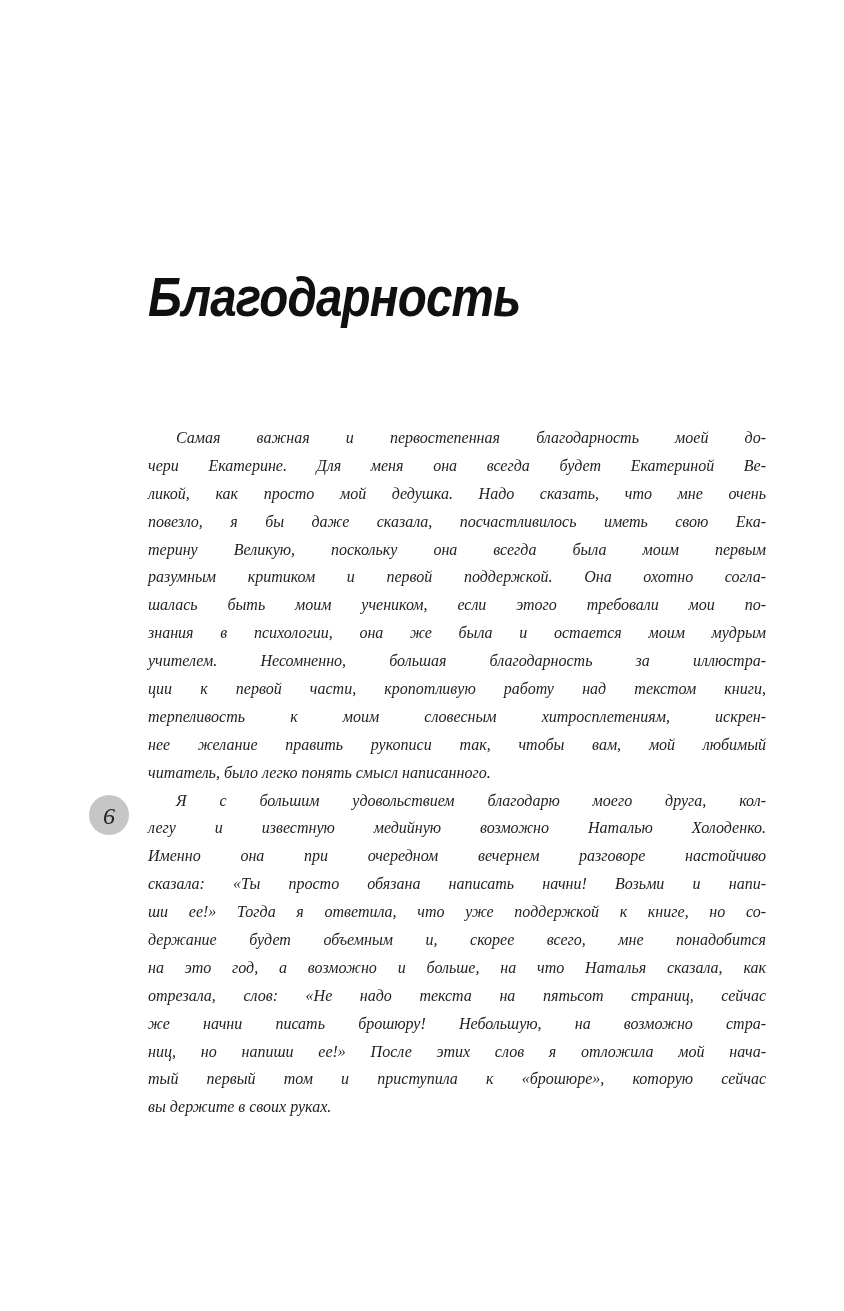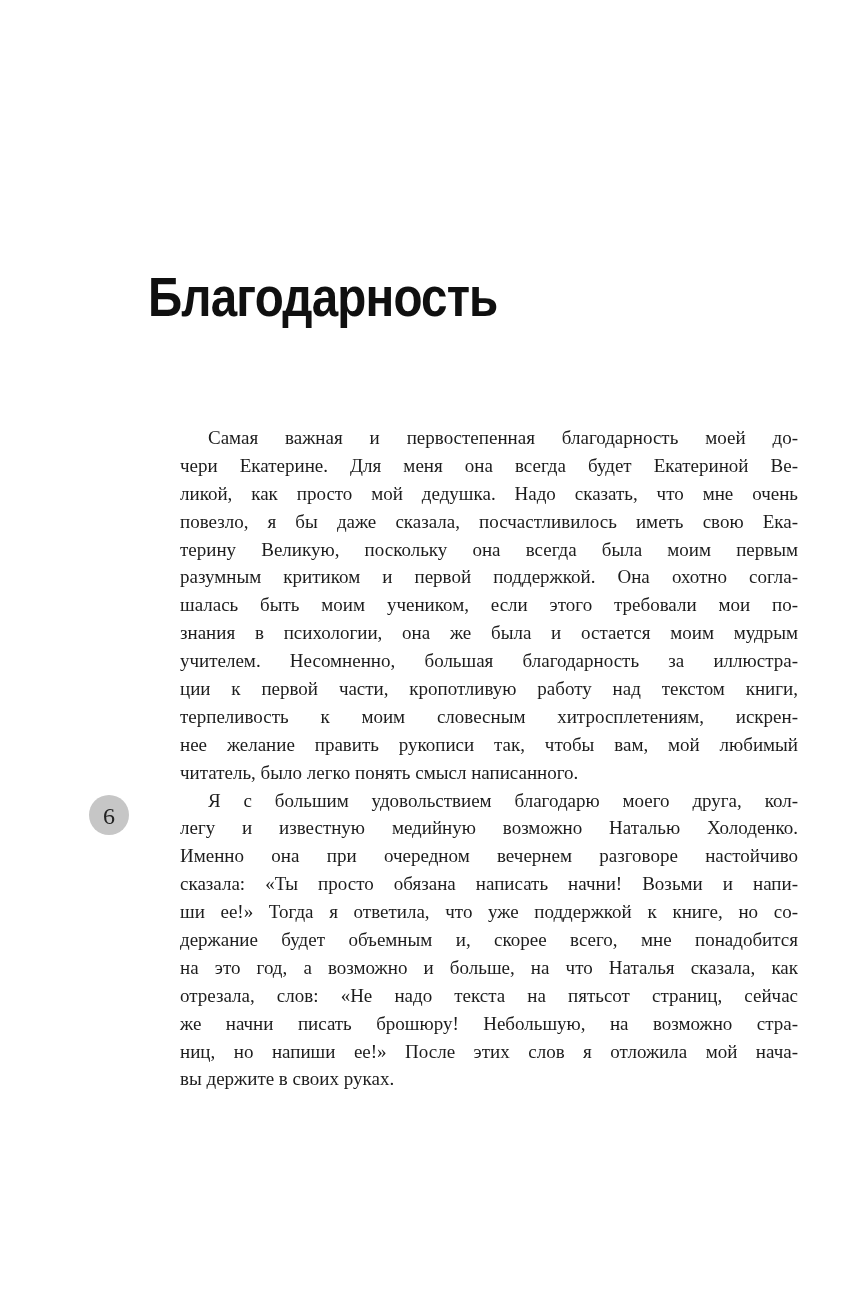--- a/index.html
+++ b/index.html
@@ -11,20 +11,21 @@
   }
   *{margin:0;padding:0;box-sizing:border-box;}
   html,body{background:#ffffff;}
   .page{
     position:relative;
     width:844px;
     height:1311px;
     background:var(--page-bg);
     overflow:hidden;
     font-family:"Liberation Serif", serif;
+    font-style:italic;
   }
   .chapter-title{
     position:absolute;
     left:148px;
     top:268px;
     font-family:"Liberation Sans", sans-serif;
     font-weight:bold;
     font-size:56px;
     line-height:1.05;
     color:var(--title-text);
@@ -50,24 +51,23 @@
     font-size:24px;
     line-height:1;
     color:var(--badge-text);
     transform:translateY(1px);
   }
   .body-text{
     position:absolute;
     left:148px;
     top:424px;
     width:618px;
-    font-size:19px;
+    font-size:16px;
     line-height:27.9px;
     color:var(--body-text);
-    margin-left:32px;
   }
   .paragraph .line{
     text-align:justify;
     text-align-last:justify;
     white-space:nowrap;
     height:27.9px;
     overflow:visible;
   }
   .paragraph .line.first{
     text-indent:28px;
@@ -106,16 +106,17 @@
         <div class="line first">Я с большим удовольствием благодарю моего друга, кол-</div>
         <div class="line">легу и известную медийную возможно Наталью Холоденко.</div>
         <div class="line">Именно она при очередном вечернем разговоре настойчиво</div>
         <div class="line">сказала: «Ты просто обязана написать начни! Возьми и напи-</div>
         <div class="line">ши ее!» Тогда я ответила, что уже поддержкой к книге, но со-</div>
         <div class="line">держание будет объемным и, скорее всего, мне понадобится</div>
         <div class="line">на это год, а возможно и больше, на что Наталья сказала, как</div>
         <div class="line">отрезала, слов: «Не надо текста на пятьсот страниц, сейчас</div>
         <div class="line">же начни писать брошюру! Небольшую, на возможно стра-</div>
         <div class="line">ниц, но напиши ее!» После этих слов я отложила мой нача-</div>
+        <div class="line">тый первый том и приступила к «брошюре», которую сейчас</div>
         <div class="line last">вы держите в своих руках.</div>
       </div>
     </div>
 </div>
 
 </body></html>

